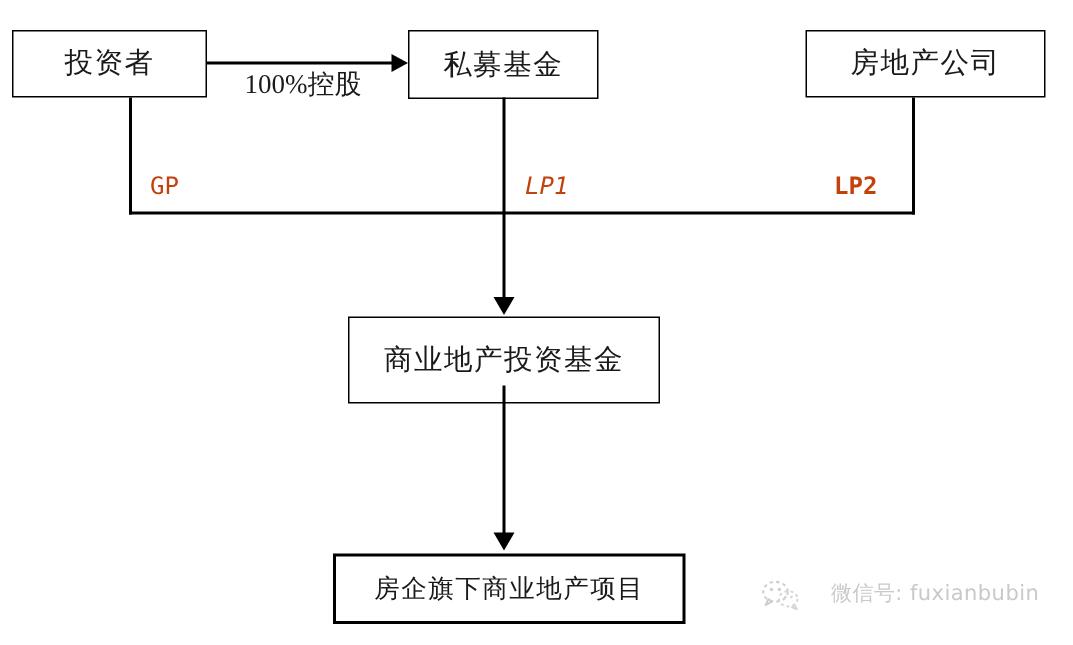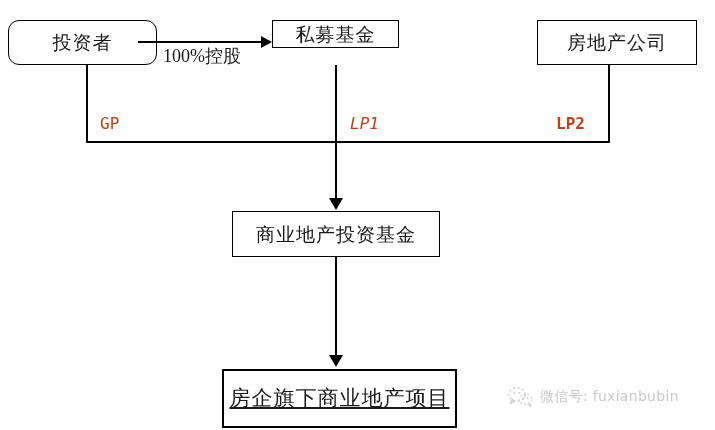--- a/index.html
+++ b/index.html
@@ -80,21 +80,21 @@
   .edge-label.role {
     font-family: "DejaVu Sans Mono", "Liberation Mono", monospace;
     color: #c2410c;
   }
 
   
   #watermark {
     position: absolute;
     display: flex;
     align-items: center;
-    gap: 7px;
+    gap: 21px;
     color: #c9c9c9;
     white-space: nowrap;
     user-select: none;
   }
   #watermark .wm-text {
     font-family: "DejaVu Sans", "Liberation Sans", sans-serif;
     font-size: 14px;
     letter-spacing: 0.3px;
     line-height: 1;
   }
@@ -102,37 +102,37 @@
     width: 26px;
     height: 22px;
     display: block;
   }
 </style>
 </head>
 <body>
 
 <div id="canvas">
 
-  <div class="node" id="node-investor" style="left:8px; top:20px; width:149px; height:45px; font-size:19px;border-radius:11px;">
+  <div class="node" id="node-investor" style="left:8px; top:20px; width:130px; height:45px; font-size:19px;">
     <span class="node-label">投资者</span>
   </div>
 
-  <div class="node" id="node-pe-fund" style="left:272px; top:20px; width:127px; height:28px; font-size:19px;justify-content:center;">
+  <div class="node" id="node-pe-fund" style="left:272px; top:20px; width:127px; height:46px; font-size:19px;justify-content:center;">
     <span class="node-label">私募基金</span>
   </div>
 
   <div class="node" id="node-real-estate-company" style="left:537px; top:20px; width:160px; height:45px; font-size:19px;text-align:center;">
     <span class="node-label">房地产公司</span>
   </div>
 
-  <div class="node" id="node-commercial-fund" style="left:232px; top:211px; width:208px; height:46px; font-size:19px;">
+  <div class="node" id="node-commercial-fund" style="left:232px; top:211px; width:208px; height:58px; font-size:19px;">
     <span class="node-label">商业地产投资基金</span>
   </div>
 
-  <div class="node thick" id="node-project" style="left:222px; top:369px; width:235px; height:59px; font-size:21px;text-decoration:underline;">
+  <div class="node thick" id="node-project" style="left:222px; top:369px; width:235px; height:47px; font-size:17px;">
     <span class="node-label">房企旗下商业地产项目</span>
   </div>
 
   <div class="hline thick" style="left:138px; top:41px; width:124px;"></div>
   <div class="arrow-right" style="left:261px; top:36px;"></div>
   <div class="edge-label cn" style="left:163px; top:11px; font-size:18px;">100%控股</div>
 
   <div class="vline thick" style="left:86px; top:65px; height:78px;"></div>
   <div class="hline thick" style="left:86px; top:141px; width:524px;"></div>
   <div class="edge-label role" style="left:100px; top:116px; font-size:16px;">GP</div>

